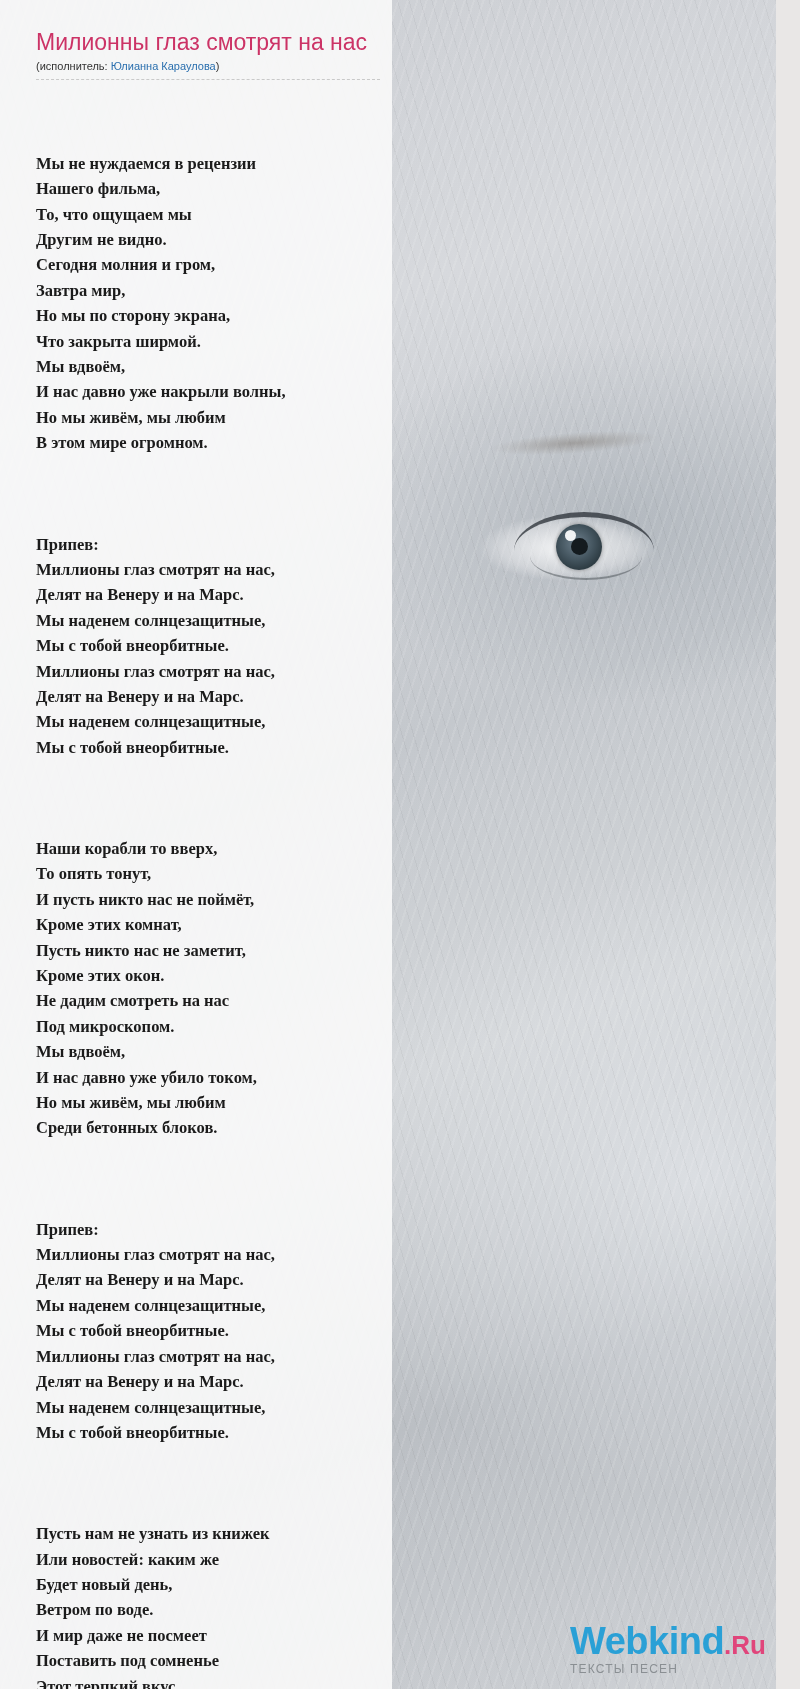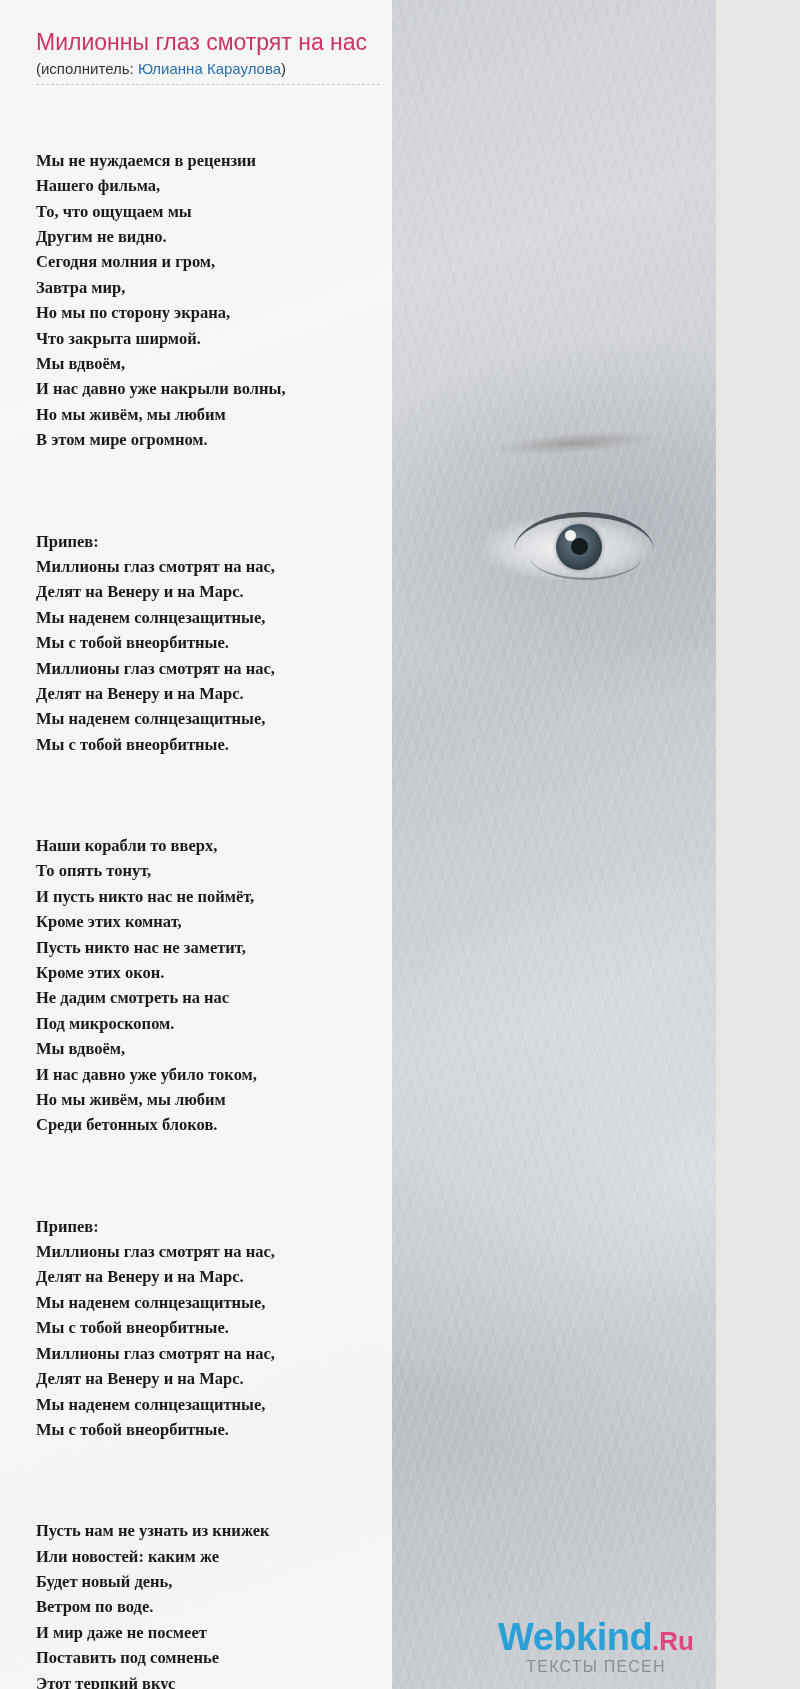--- a/index.html
+++ b/index.html
@@ -10,21 +10,21 @@
     width: 800px;
     height: 1689px;
     background: #e9e7e6;
     font-family: "Liberation Serif", serif;
     overflow: hidden;
   }
 
   
   .page {
     position: relative;
-    width: 716px;
+    width: 776px;
     height: 1689px;
     overflow: hidden;
     background:
       radial-gradient(ellipse 420px 260px at 620px 520px, rgba(160,168,176,0.55) 0%, rgba(200,205,210,0.0) 70%),
       radial-gradient(ellipse 520px 420px at 700px 1180px, rgba(225,228,232,0.8) 0%, rgba(205,208,212,0.1) 75%),
       linear-gradient(160deg, #c9ccd1 0%, #d8dade 22%, #c3c7cc 45%, #d4d7da 62%, #b9bdc2 80%, #cfd2d6 100%);
   }
   .page:before {
     
     content: "";
@@ -112,26 +112,26 @@
 
   .song-title {
     color: #cc3366;
     font-size: 23px;
     line-height: 28px;
     font-weight: normal;
     margin: 0 0 4px 0;
     font-family: "Liberation Sans", sans-serif;
   }
   .artist-line {
-    font-size: 15px;
+    font-size: 11px;
     color: #333333;
     font-family: "Liberation Sans", sans-serif;
     padding-bottom: 7px;
     border-bottom: 1px dashed #c9c9c9;
-    margin-bottom: 12px;
+    margin-bottom: 20px;
     width: 344px;
     box-sizing: border-box;
   }
   .artist-link {
     color: #2a6fae;
     text-decoration: none;
     cursor: pointer;
   }
 
   .lyrics-body {
@@ -140,41 +140,41 @@
     color: #1b1b1b;
     font-family: "Liberation Serif", serif;
     white-space: pre-wrap;
   }
   .verse { margin: 0 0 25px 0; font-weight: bold; }
   .verse:last-child { margin-bottom: 0; }
 
   
   .logo {
     position: absolute;
-    right: 22px;
+    right: 10px;
     bottom: 14px;
-    text-align: center;
+    text-align: left;
     font-family: "Liberation Sans", sans-serif;
     line-height: 1;
     user-select: none;
   }
   .logo-main {
     font-size: 38px;
     font-weight: bold;
     color: #2aa0d6;
     letter-spacing: -0.5px;
   }
   .logo-suffix {
     font-size: 26px;
     font-weight: bold;
     color: #e0457b;
   }
   .logo-sub {
     margin-top: 3px;
-    font-size: 16px;
+    font-size: 12px;
     color: #8a8f93;
     letter-spacing: 1.2px;
   }
 </style>
 </head>
 <body>
 
 <div class="page">
 
   <div class="brow"></div>

